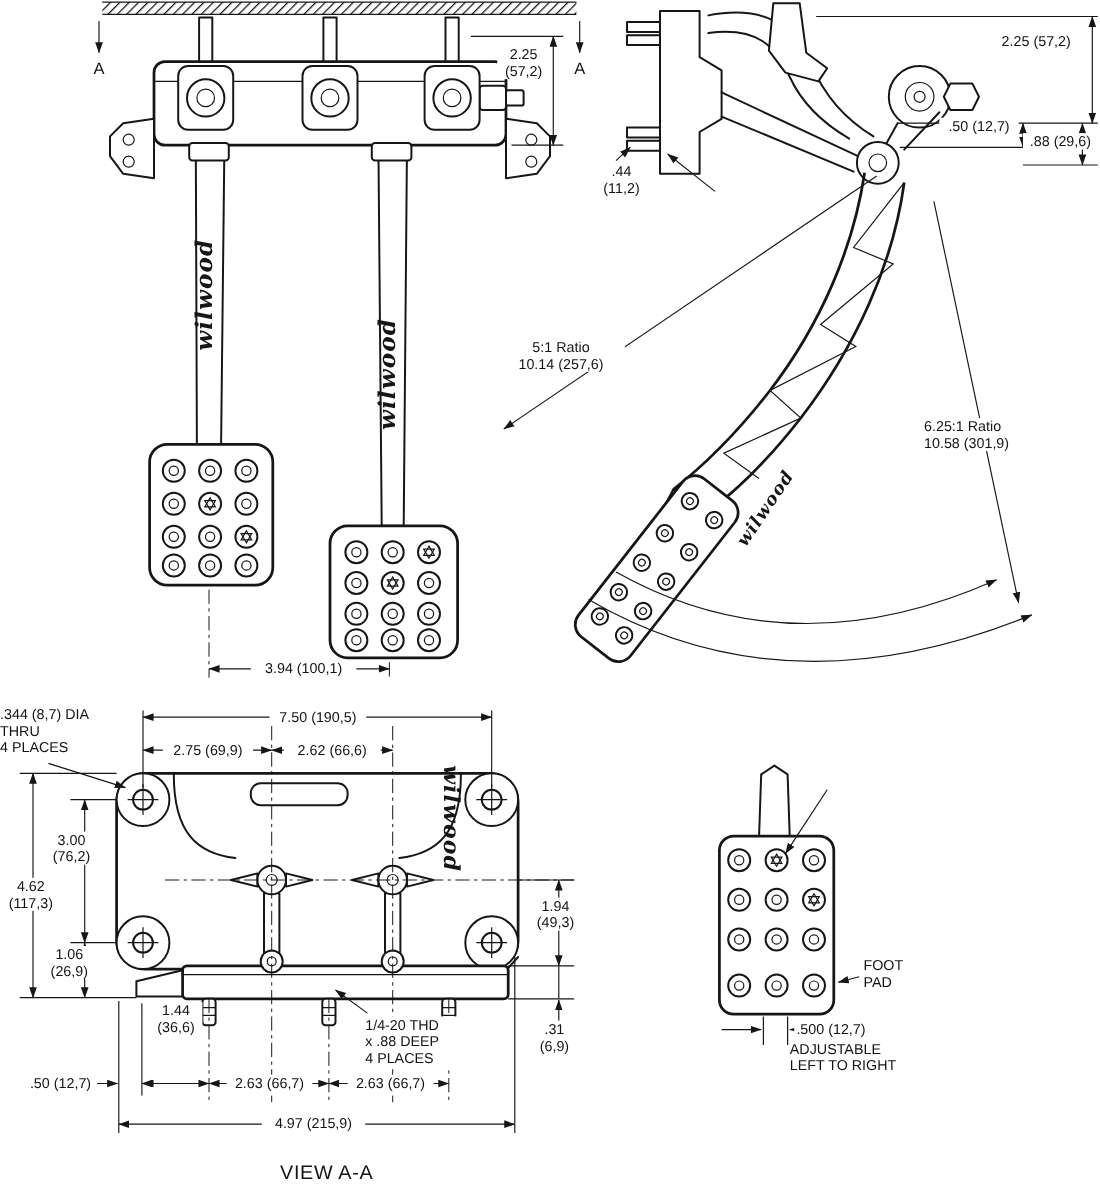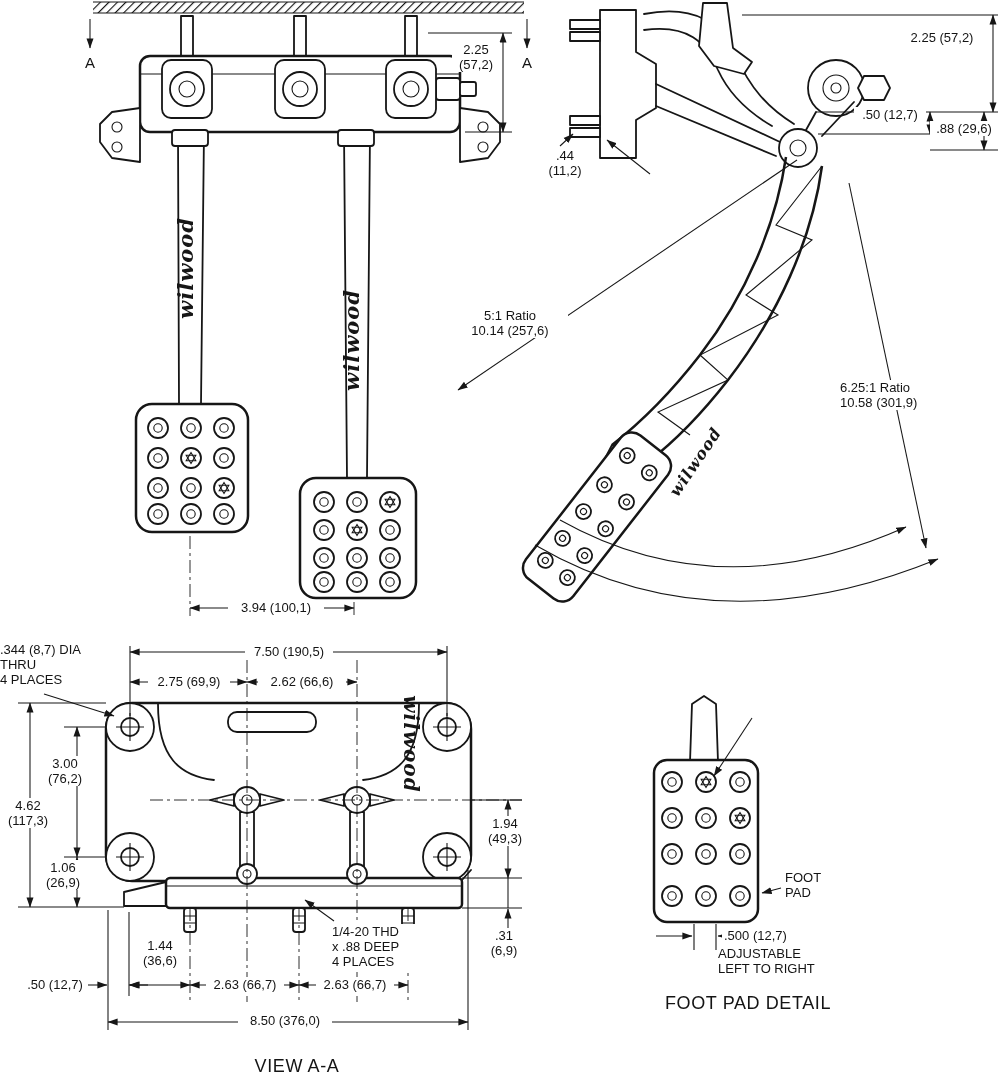--- a/index.html
+++ b/index.html
@@ -286,30 +286,29 @@
 (76,2)</div>
 <div class="lbl c bg" style="left:2px;top:798px;width:52px">4.62
 (117,3)</div>
 <div class="lbl c bg" style="left:40px;top:860px;width:46px">1.06
 (26,9)</div>
 <div class="lbl c bg" style="left:480px;top:816px;width:50px">1.94
 (49,3)</div>
 <div class="lbl c bg" style="left:482px;top:928px;width:44px">.31
 (6,9)</div>
 <div class="lbl c bg" style="left:22px;top:977px;width:66px">.50 (12,7)</div>
-<div class="lbl c bg" style="left:136px;top:938px;width:48px">1.44
+<div class="lbl c bg" style="left:136px;top:911px;width:48px">1.44
 (36,6)</div>
 <div class="lbl c bg" style="left:206px;top:977px;width:78px">2.63 (66,7)</div>
 <div class="lbl c bg" style="left:316px;top:977px;width:78px">2.63 (66,7)</div>
 <div class="lbl bg" style="left:330px;top:924px;width:92px">1/4-20 THD
 x .88 DEEP
 4 PLACES</div>
-<div class="lbl c bg" style="left:238px;top:1013px;width:94px">8.50 (376,0)</div>
+<div class="lbl c bg" style="left:238px;top:1013px;width:94px">4.97 (215,9)</div>
 <div class="lbl c big" style="left:232px;top:1056px;width:130px">VIEW A-A</div>
 
 <div class="lbl" style="left:785px;top:870px;width:50px">FOOT
 PAD</div>
 <div class="lbl bg" style="left:722px;top:928px;width:80px">.500 (12,7)</div>
 <div class="lbl" style="left:718px;top:946px;width:110px">ADJUSTABLE
 LEFT TO RIGHT</div>
-<div class="lbl c big" style="left:640px;top:993px;width:216px">FOOT PAD DETAIL</div>
 
 </div>
 
 </body></html>

